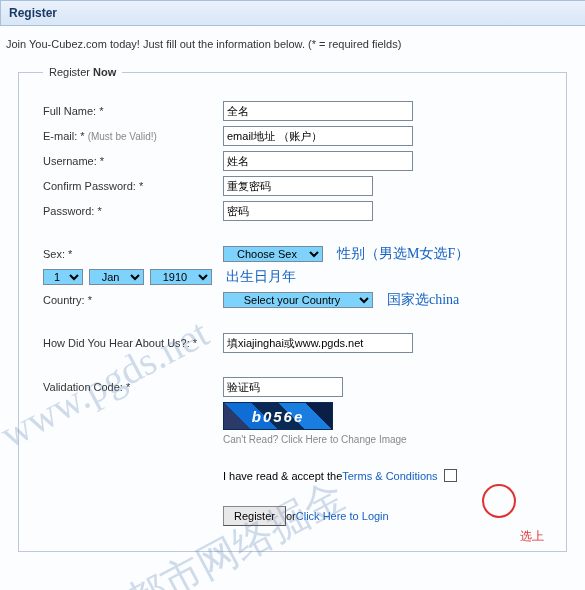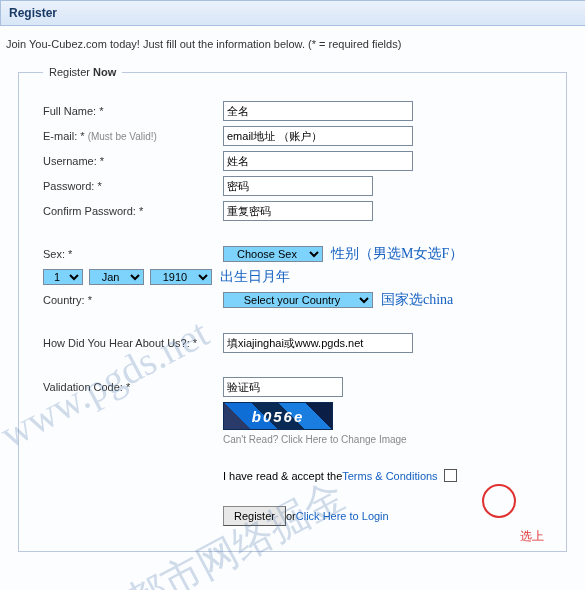--- a/index.html
+++ b/index.html
@@ -66,21 +66,21 @@
     border: 1px solid #7a8a9a;
     font-size: 11px;
     background: #7dd3fc;
     text-align: center;
   }
   .gap { height: 14px; }
   .ann {
     color: #1560c0;
     font-family: SimSun, "宋体", serif;
     font-size: 14px;
-    margin-left: 8px;
+    margin-left: 14px;
     text-align: center;
   }
   .captcha-box {
     display: inline-block;
     width: 110px;
     height: 28px;
     background: linear-gradient(45deg,#2a3b6a 0 20%,#0e6ed6 20% 40%,#092a55 40% 60%,#1a7de0 60% 80%,#0b1e46 80% 100%);
     color: #fff;
     font-style: italic;
     font-weight: bold;
@@ -156,27 +156,27 @@
     </div>
     <input class="txt" value="email地址 （账户）" style="">
   </div>
 
   <div class="row">
     <div class="lbl">Username: *</div>
     <input class="txt" value="姓名" style="">
   </div>
 
   <div class="row">
+    <div class="lbl">Confirm Password: *</div>
+    <input class="txt" style="width: 150px;" value="重复密码">
+  </div>
+
+  <div class="row">
     <div class="lbl">Password: *</div>
     <input class="txt" style="width: 150px;" value="密码">
-  </div>
-
-  <div class="row">
-    <div class="lbl">Confirm Password: *</div>
-    <input class="txt" style="width: 150px;" value="重复密码">
   </div>
 
   <div class="gap"></div>
 
   <div class="row">
     <div class="lbl">Sex: *</div>
     <select class="sel" style="width:100px">
       <option>Choose Sex</option>
     </select>
     <span class="ann">性别（男选M女选F）</span>

